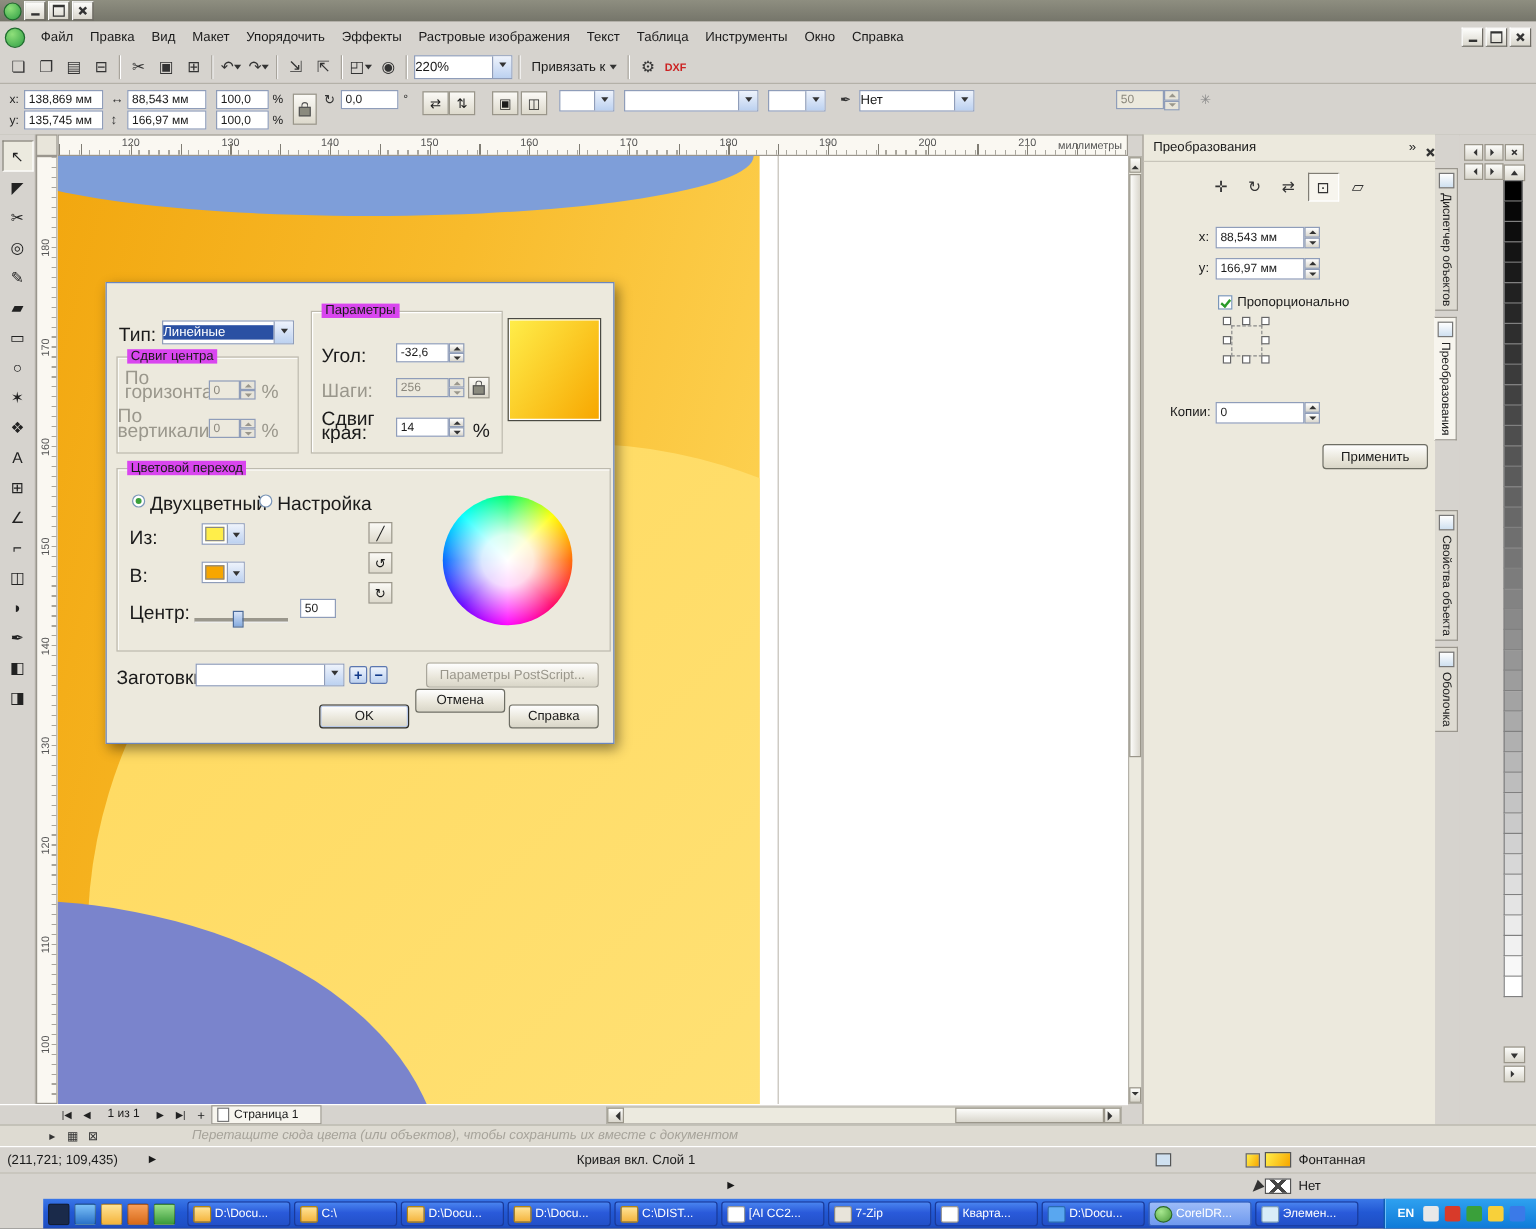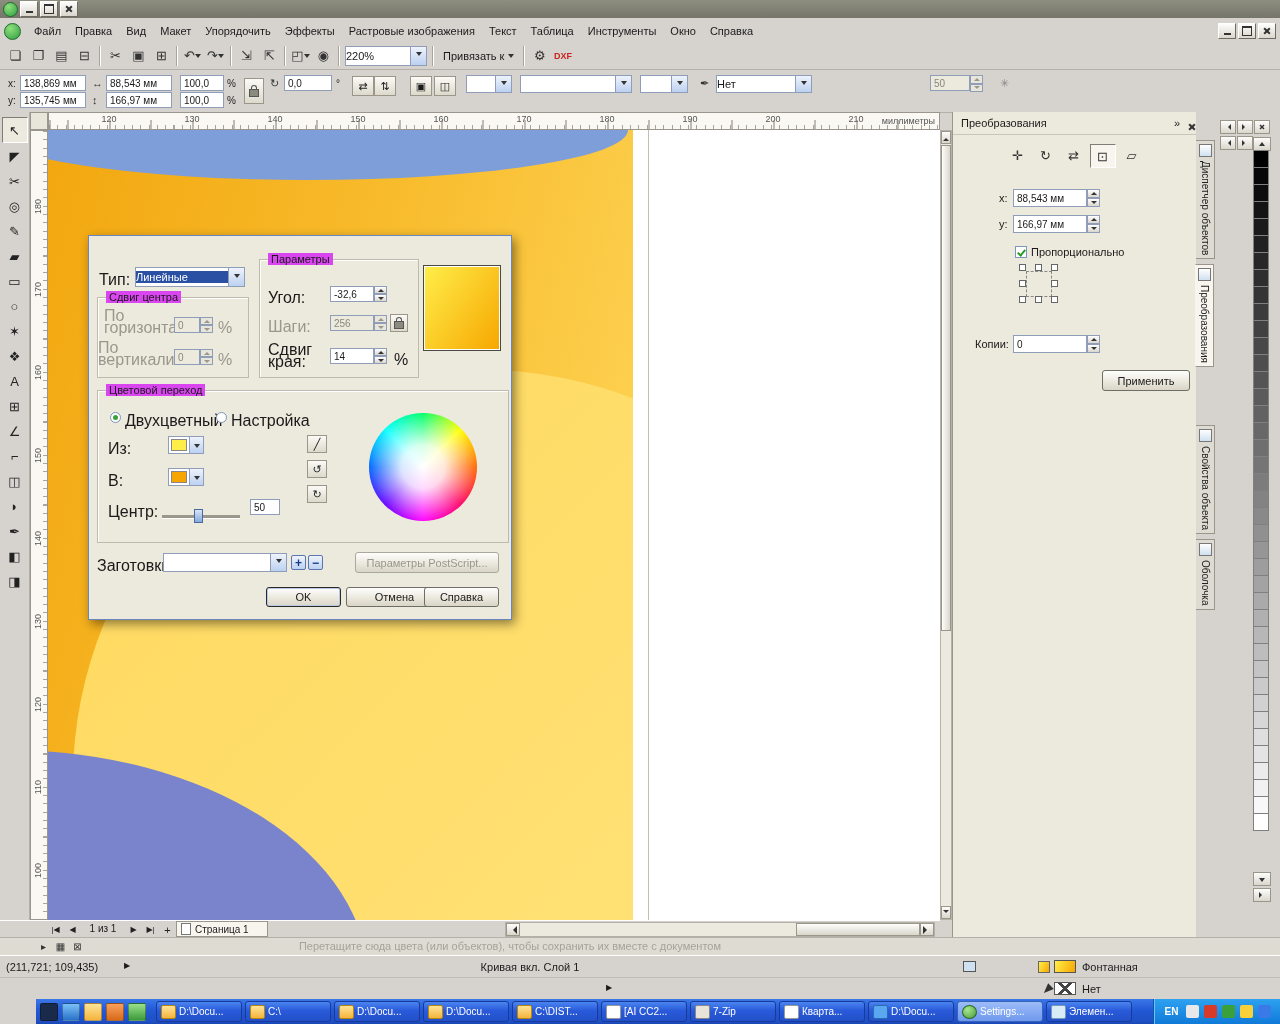--- a/index.html
+++ b/index.html
@@ -140,21 +140,21 @@
   .pagecount{position:absolute;left:82px;top:2px;width:42px;text-align:center;font-size:10px;}
   .pagetab{position:absolute;left:176px;top:0px;width:92px;height:16px;background:#f7f5ee;border:1px solid #9a968e;
            display:flex;align-items:center;gap:4px;padding:0 4px;font-size:10px;box-sizing:border-box;}
   .pageico{width:8px;height:10px;background:#fff;border:1px solid #777;flex:none;}
   .hscroll{position:absolute;left:505px;top:1px;width:430px;height:15px;background:#eceadf;border:1px solid #b4b1a8;box-sizing:border-box;}
   .hthumb{position:absolute;left:290px;top:0;width:124px;height:13px;background:linear-gradient(#fdfdfb,#d9d6cc);
           border:1px solid #9a968a;box-sizing:border-box;}
   .harrow{position:absolute;top:0;width:14px;height:13px;background:linear-gradient(#fdfdfb,#d9d6cc);border:1px solid #9a968a;
           display:flex;align-items:center;justify-content:center;box-sizing:border-box;}
   .docpal{position:absolute;left:0;top:937px;width:1280px;height:18px;background:#dedbd2;border-top:1px solid #b4b1a8;}
-  .docpal .hint{position:absolute;left:160px;width:700px;top:2px;text-align:center;color:#a6a39a;}
+  .docpal .hint{position:absolute;left:160px;width:700px;top:2px;color:#a6a39a;font-style:italic;}
   .dpico{position:absolute;top:1px;width:15px;height:15px;display:flex;align-items:center;justify-content:center;font-size:10px;color:#333;}
   .status1{position:absolute;left:0;top:955px;width:1280px;height:22px;background:#d6d3ce;border-top:1px solid #fff;}
   .status2{position:absolute;left:0;top:977px;width:1280px;height:22px;background:#d6d3ce;border-top:1px solid #c0bdb4;}
   .stext{position:absolute;top:5px;font-size:11px;white-space:nowrap;}
   .sexp{font-size:8px;margin-left:6px;}
   .statswatch{position:absolute;top:4px;width:22px;height:13px;border:1px solid #555;box-sizing:border-box;}
   .none-swatch{background:linear-gradient(45deg,transparent 44%,#444 44% 56%,transparent 56%),
                linear-gradient(-45deg,transparent 44%,#444 44% 56%,transparent 56%),#fff;}
   .fillico{position:absolute;top:5px;width:12px;height:12px;border:1px solid #666;box-sizing:border-box;}
   .penico{position:absolute;top:6px;width:0;height:0;border:4px solid transparent;border-top:10px solid #333;transform:rotate(45deg);}
@@ -699,21 +699,21 @@
         <div class="tkbtn">
           <div class="tkicon doc"></div>
           <div class="tklabel">Кварта...</div>
         </div>
         <div class="tkbtn">
           <div class="tkicon media"></div>
           <div class="tklabel">D:\Docu...</div>
         </div>
         <div class="tkbtn active">
           <div class="tkicon corel"></div>
-          <div class="tklabel">Settings...</div>
+          <div class="tklabel">CorelDR...</div>
         </div>
         <div class="tkbtn">
           <div class="tkicon notepad"></div>
           <div class="tklabel">Элемен...</div>
         </div>
       </div>
     <div class="tray">
       <span class="lang">EN</span>
       <span class="trayico" style="background:#e8e8e8"></span>
       <span class="trayico" style="background:#d83a2a"></span>
@@ -836,21 +836,21 @@
       </div>
       <div class="plusbtn" style="left:202px;top:300px">+</div>
       <div class="plusbtn" style="left:219px;top:300px">−</div>
       <div class="btn dis" style="position:absolute;left:266px;top:297px;width:144px;height:21px">
         <span>Параметры PostScript...</span>
         </div>
 
       <div class="btn default" style="position:absolute;left:177px;top:332px;width:75px;height:20px">
         <span>OK</span>
         </div>
-      <div class="btn" style="position:absolute;left:257px;top:332px;width:97px;height:20px">
+      <div class="btn" style="position:absolute;left:257px;top:319px;width:75px;height:20px">
         <span>Отмена</span>
         </div>
       <div class="btn" style="position:absolute;left:335px;top:332px;width:75px;height:20px">
         <span>Справка</span>
         </div>
     </div>
   </div>
 
 </div>
 

